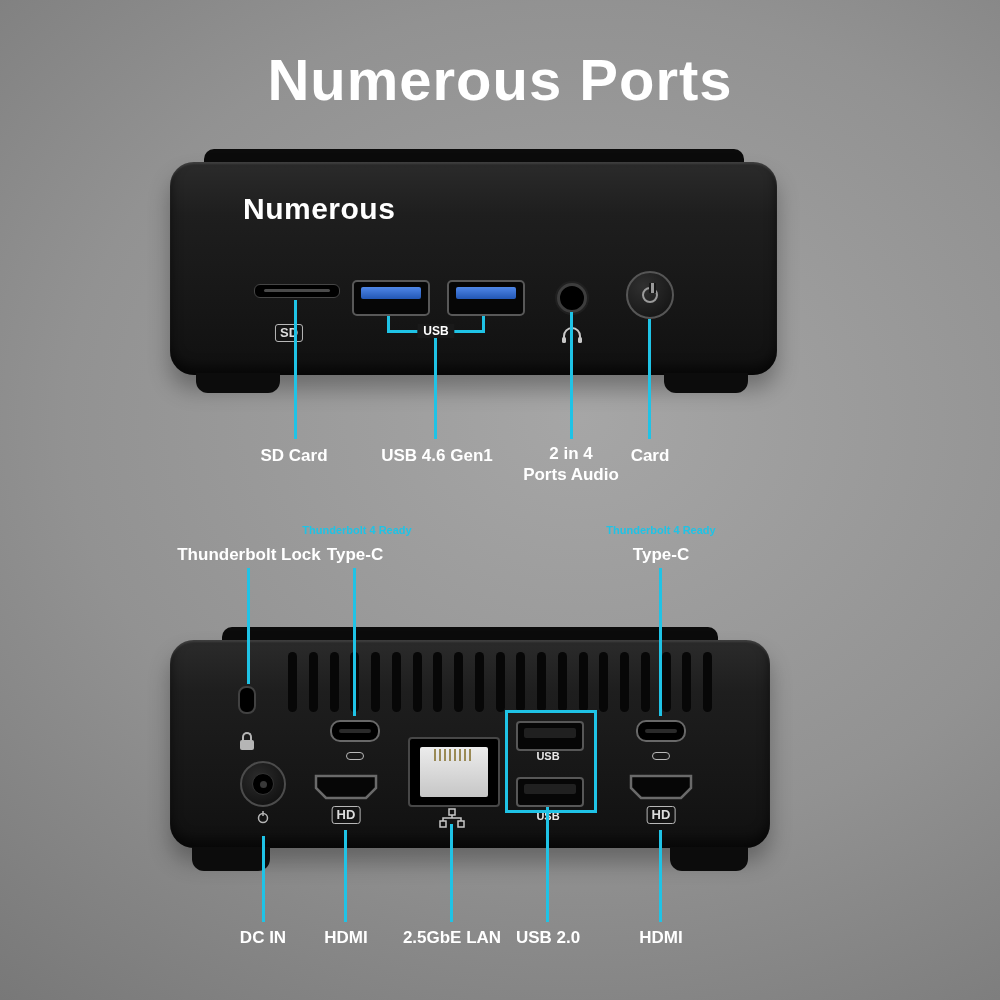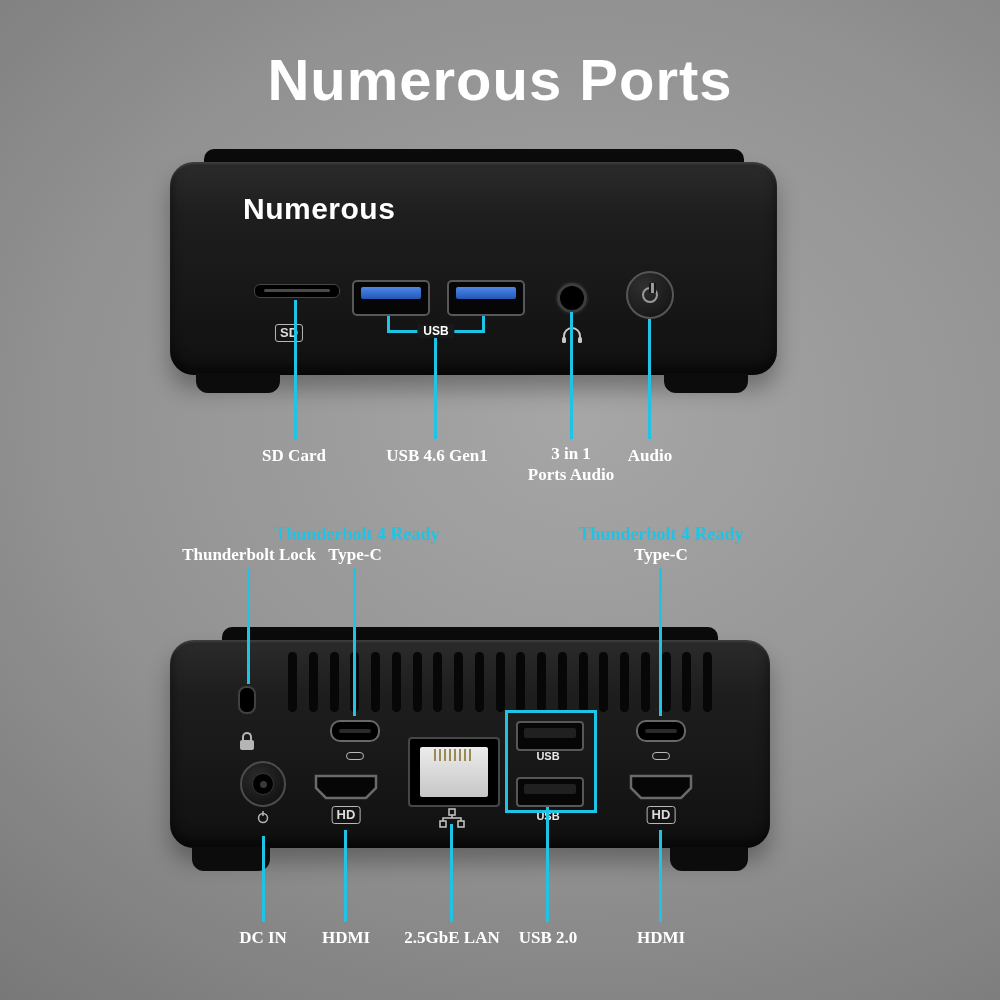--- a/index.html
+++ b/index.html
@@ -11,22 +11,22 @@
     font-size:58px;font-weight:700;letter-spacing:1px;}
   
   .lip{position:absolute;background:#0b0b0b;border-radius:10px 10px 0 0;}
   .device{position:absolute;border-radius:24px;
     background:linear-gradient(180deg,#2b2b2b 0%,#1e1e1e 25%,#161616 70%,#101010 100%);
     box-shadow:inset 0 2px 2px rgba(255,255,255,.10), inset 0 -8px 12px rgba(0,0,0,.6), 0 14px 22px rgba(0,0,0,.30);}
   .foot{position:absolute;background:#0c0c0c;border-radius:0 0 12px 12px;}
   .brand{position:absolute;color:#fff;font-size:30px;font-weight:700;letter-spacing:.5px;}
   
   .lbl{position:absolute;transform:translateX(-50%);color:#fff;font-weight:700;font-size:17px;
-    line-height:1.2;white-space:nowrap;text-align:left;z-index:8;font-family:Liberation Serif, serif;}
-  .lbl.cyan{color:var(--accent);font-size:18px;}
+    line-height:1.2;white-space:nowrap;text-align:left;z-index:8;}
+  .lbl.cyan{color:var(--accent);font-size:11px;}
   .vline{position:absolute;width:3px;background:var(--accent);z-index:6;}
   .hline{position:absolute;height:3px;background:var(--accent);z-index:6;}
   .bracket-text{position:absolute;transform:translateX(-50%);z-index:7;background:#191919;color:#fff;
     font-size:12px;font-weight:700;padding:0 6px;line-height:14px;}
   
   .sd-slot{position:absolute;width:84px;height:12px;background:#000;border:1px solid #454545;border-radius:6px;}
   .sd-slot::after{content:"";position:absolute;left:9px;right:9px;top:4px;height:3px;background:#4a4a4a;border-radius:2px;}
   .mark-box{position:absolute;transform:translateX(-50%);border:1.5px solid #b8b8b8;border-radius:3px;
     color:#dcdcdc;font-size:13px;font-weight:700;padding:1px 4px;line-height:1.1;z-index:3;}
   .usb-a{position:absolute;width:74px;height:32px;background:#060606;border:2px solid #585858;border-radius:5px;}
@@ -108,23 +108,23 @@
     <div class="hline" style="left:387px;top:330px;width:98px;"></div>
     <div class="bracket-text" style="left:436px;top:324px;">USB</div>
 
     <div class="vline" style="left:294px;top:300px;height:139px;"></div>
     <div class="vline" style="left:434px;top:332px;height:107px;"></div>
     <div class="vline" style="left:570px;top:312px;height:127px;"></div>
     <div class="vline" style="left:648px;top:319px;height:120px;"></div>
 
     <div class="lbl" style="left:294px;top:446px;">SD Card</div>
     <div class="lbl" style="left:437px;top:446px;">USB 4.6 Gen1</div>
-    <div class="lbl" style="left:571px;top:444px;">3 in 1</div>
+    <div class="lbl" style="left:571px;top:444px;">2 in 4</div>
     <div class="lbl" style="left:571px;top:465px;">Ports Audio</div>
-    <div class="lbl" style="left:650px;top:446px;">Audio</div>
+    <div class="lbl" style="left:650px;top:446px;">Card</div>
   </div>
 
   <div>
 
     <div class="lbl cyan" style="left:357px;top:524px;">Thunderbolt 4 Ready</div>
     <div class="lbl" style="left:355px;top:545px;">Type-C</div>
     <div class="lbl" style="left:249px;top:545px;">Thunderbolt Lock</div>
     <div class="lbl cyan" style="left:661px;top:524px;">Thunderbolt 4 Ready</div>
     <div class="lbl" style="left:661px;top:545px;">Type-C</div>
 

